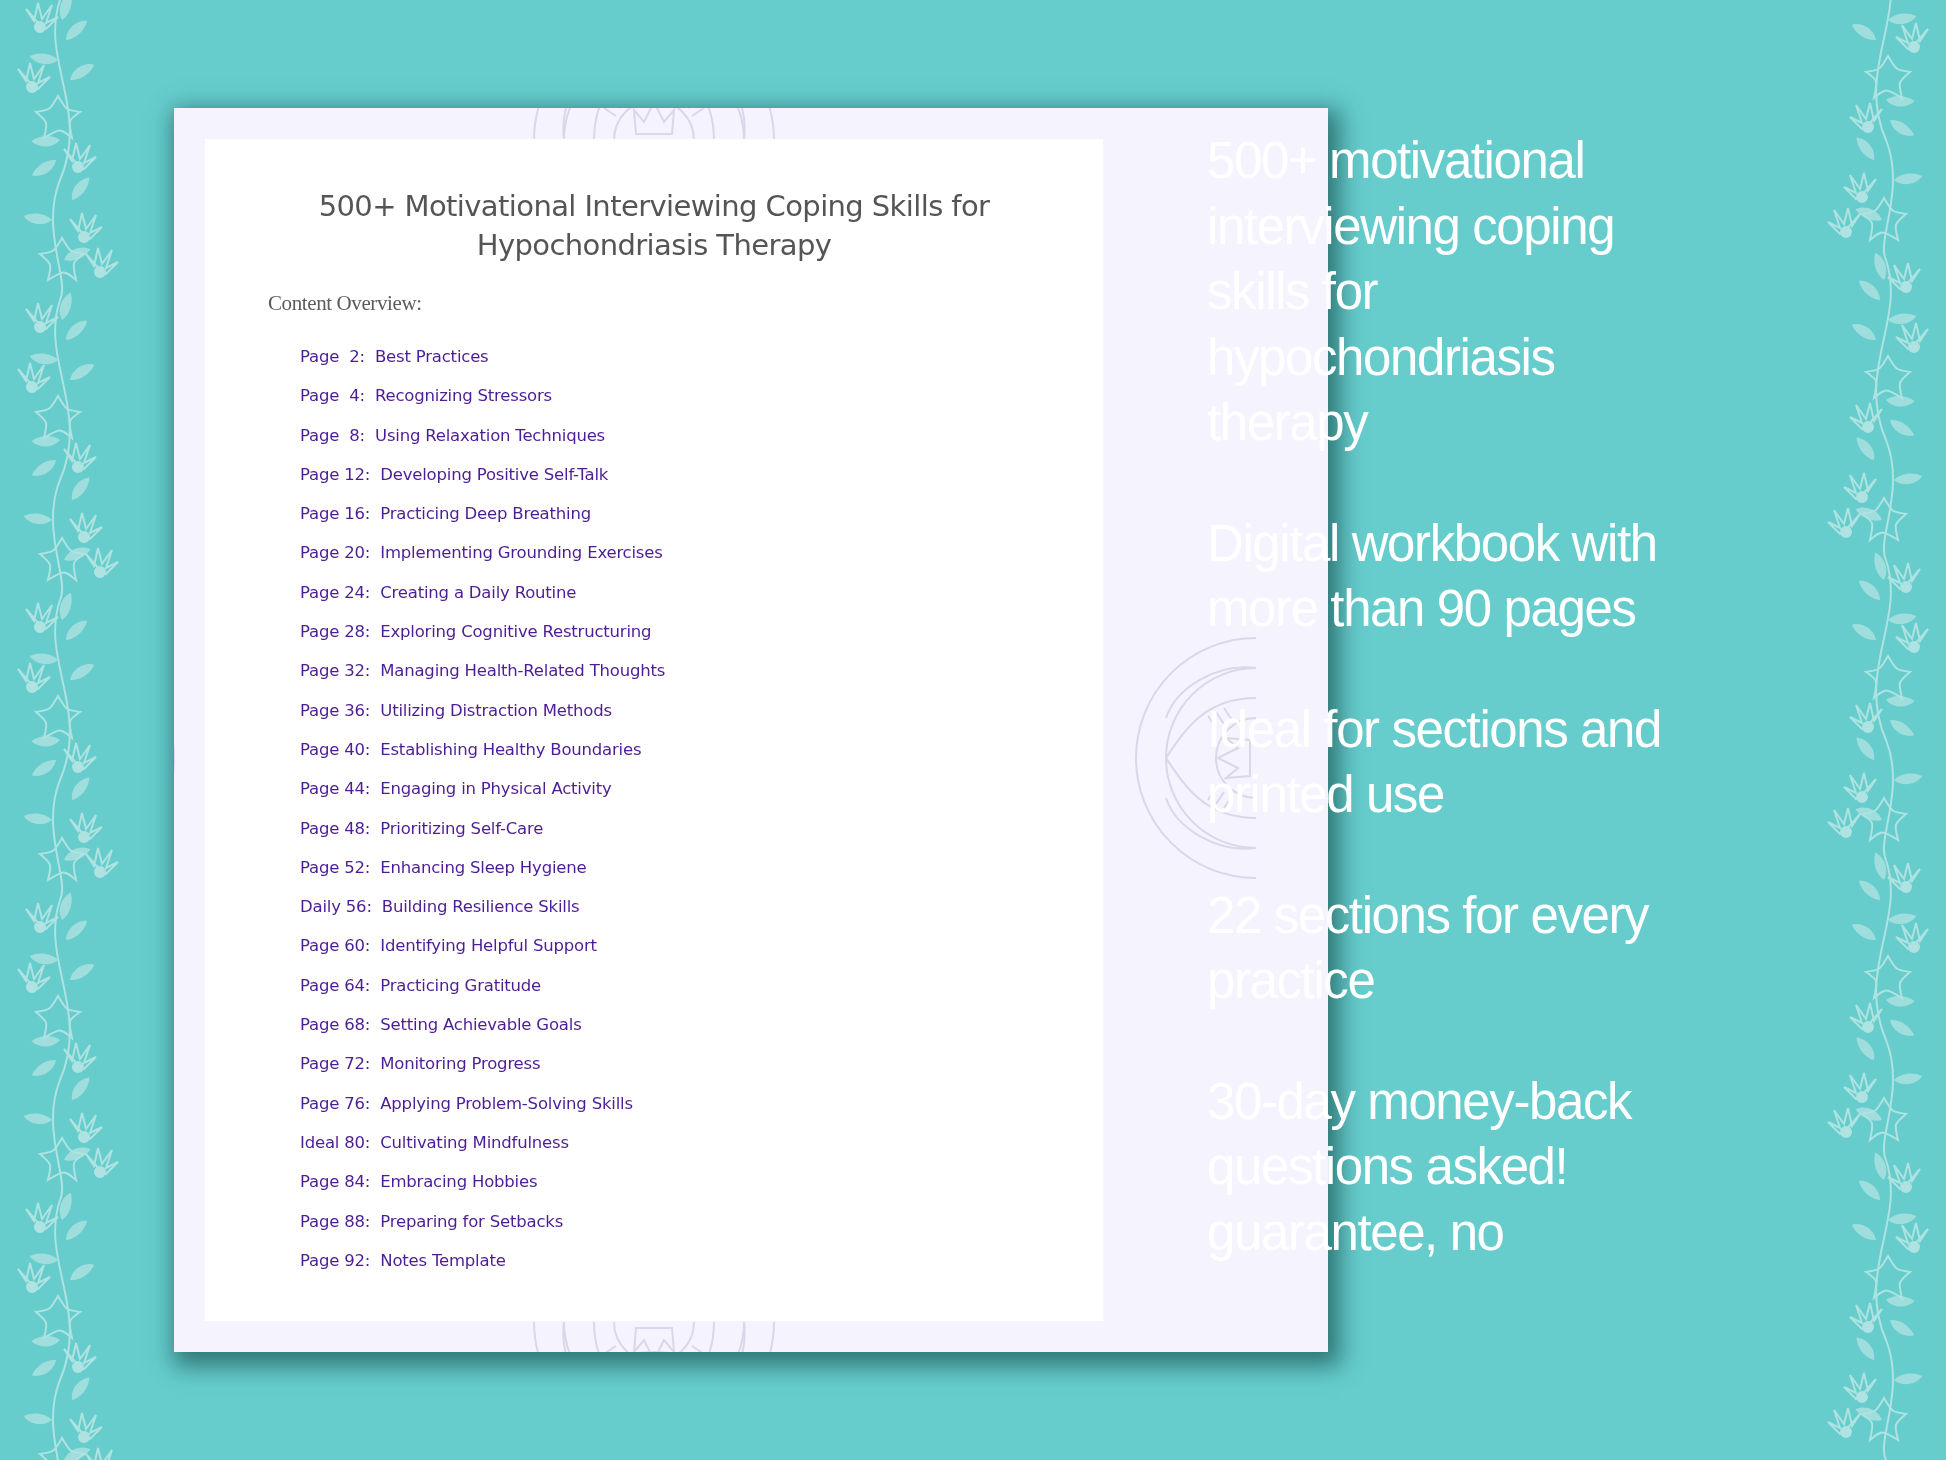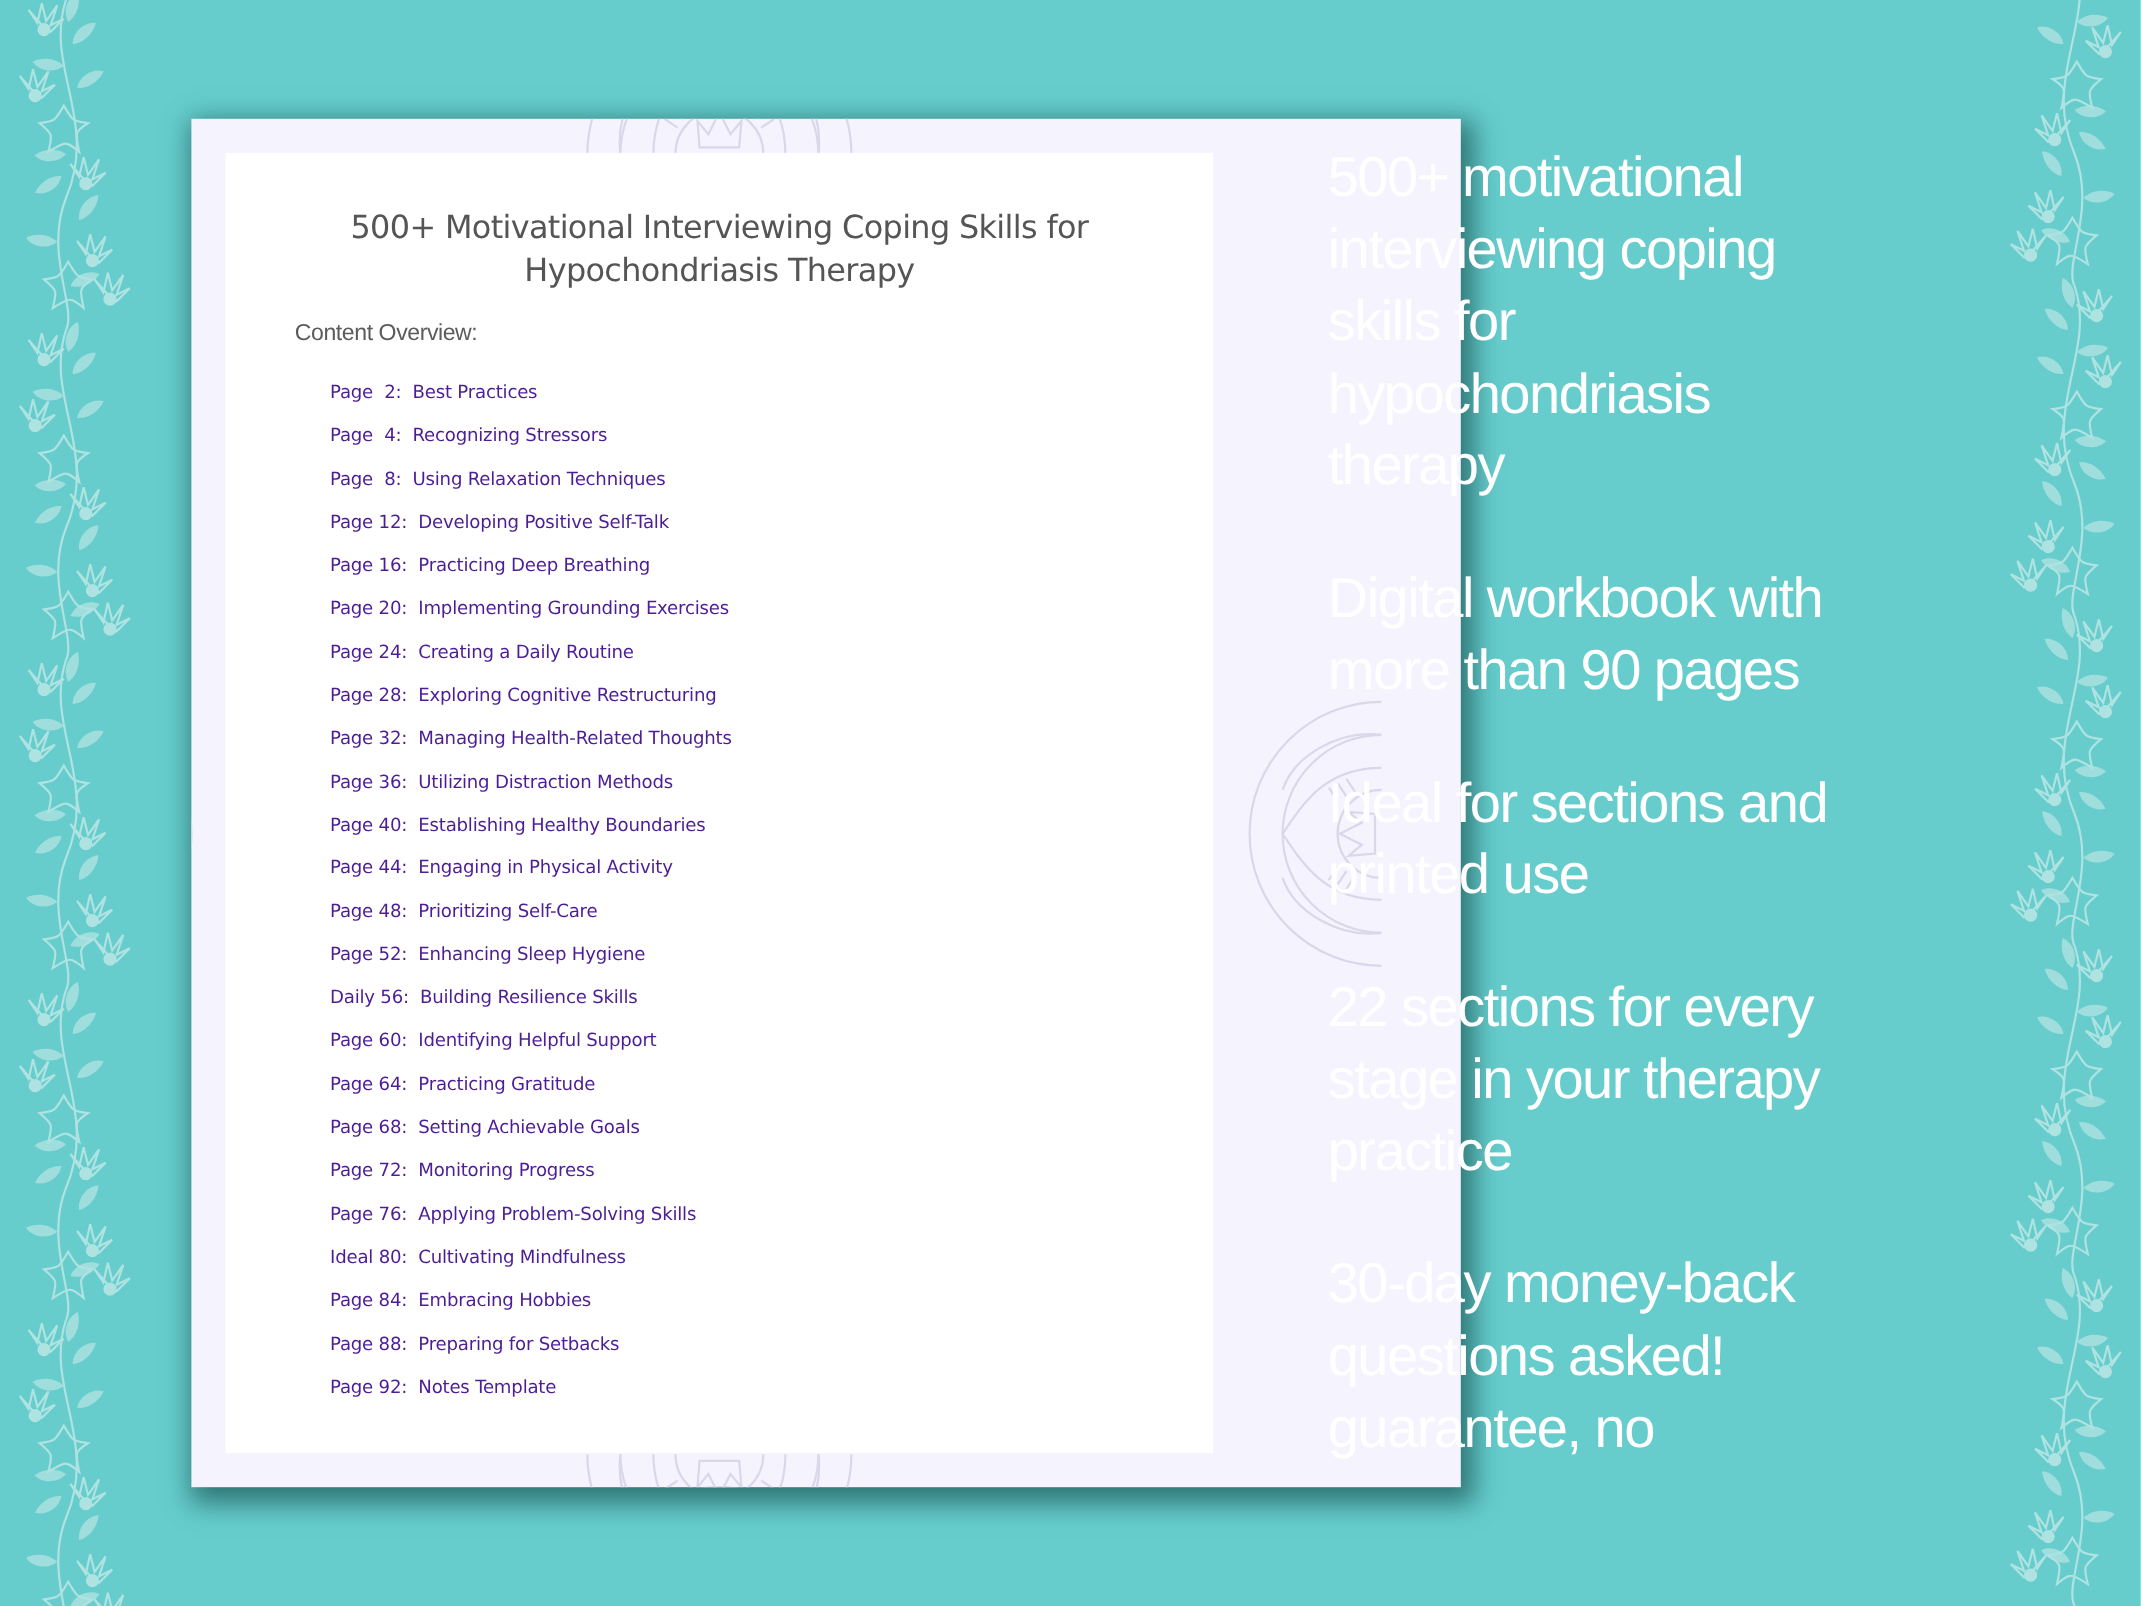--- a/index.html
+++ b/index.html
@@ -28,21 +28,21 @@
     position:absolute; left:31px; top:31px; width:898px; height:1182px;
     background:#ffffff;
   }
   .doc-title {
     position:absolute; left:0; right:0; top:48px;
     text-align:center; color:#555; font-size:29px; line-height:39px;
     font-family:"DejaVu Sans", sans-serif; font-weight:normal; letter-spacing:-0.6px;
   }
   .overview-label {
     position:absolute; left:63px; top:152px; color:#5c5c5c;
-    font-family:Liberation Sans, sans-serif; font-size:21px; letter-spacing:-0.4px;
+    font-family:Liberation Serif, serif; font-size:21px; letter-spacing:-0.4px;
   }
   .toc {
     position:absolute; left:95px; top:198px; margin:0; padding:0; list-style:none;
   }
   .toc li {
     height:39.3px; line-height:39.3px; color:#4c1d95;
     font-family:"DejaVu Sans", sans-serif; font-size:16.5px; letter-spacing:-0.2px;
     white-space:pre;
   }
 
@@ -177,21 +177,20 @@
   <div class="feature">
     <div>Digital workbook with</div>
     <div>more than 90 pages</div>
   </div>
   <div class="feature">
     <div>Ideal for sections and</div>
     <div>printed use</div>
   </div>
   <div class="feature">
     <div>22 sections for every</div>
-    <div>stage in your therapy</div>
     <div>practice</div>
   </div>
   <div class="feature">
     <div>30-day money-back</div>
     <div>questions asked!</div>
     <div>guarantee, no</div>
   </div>
 </div>
 
 </body></html>

